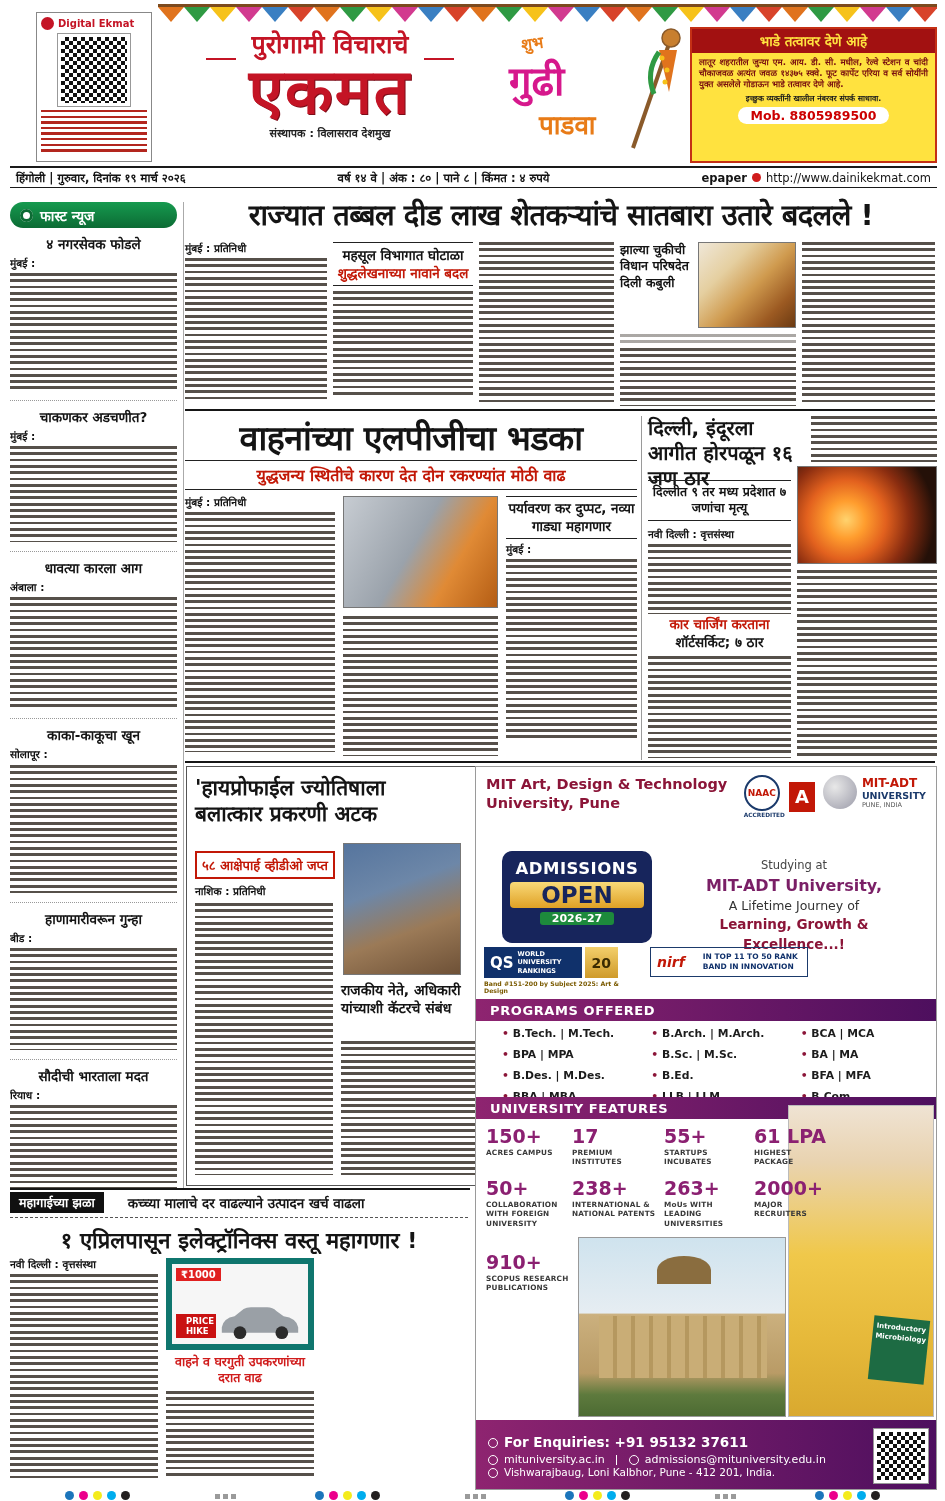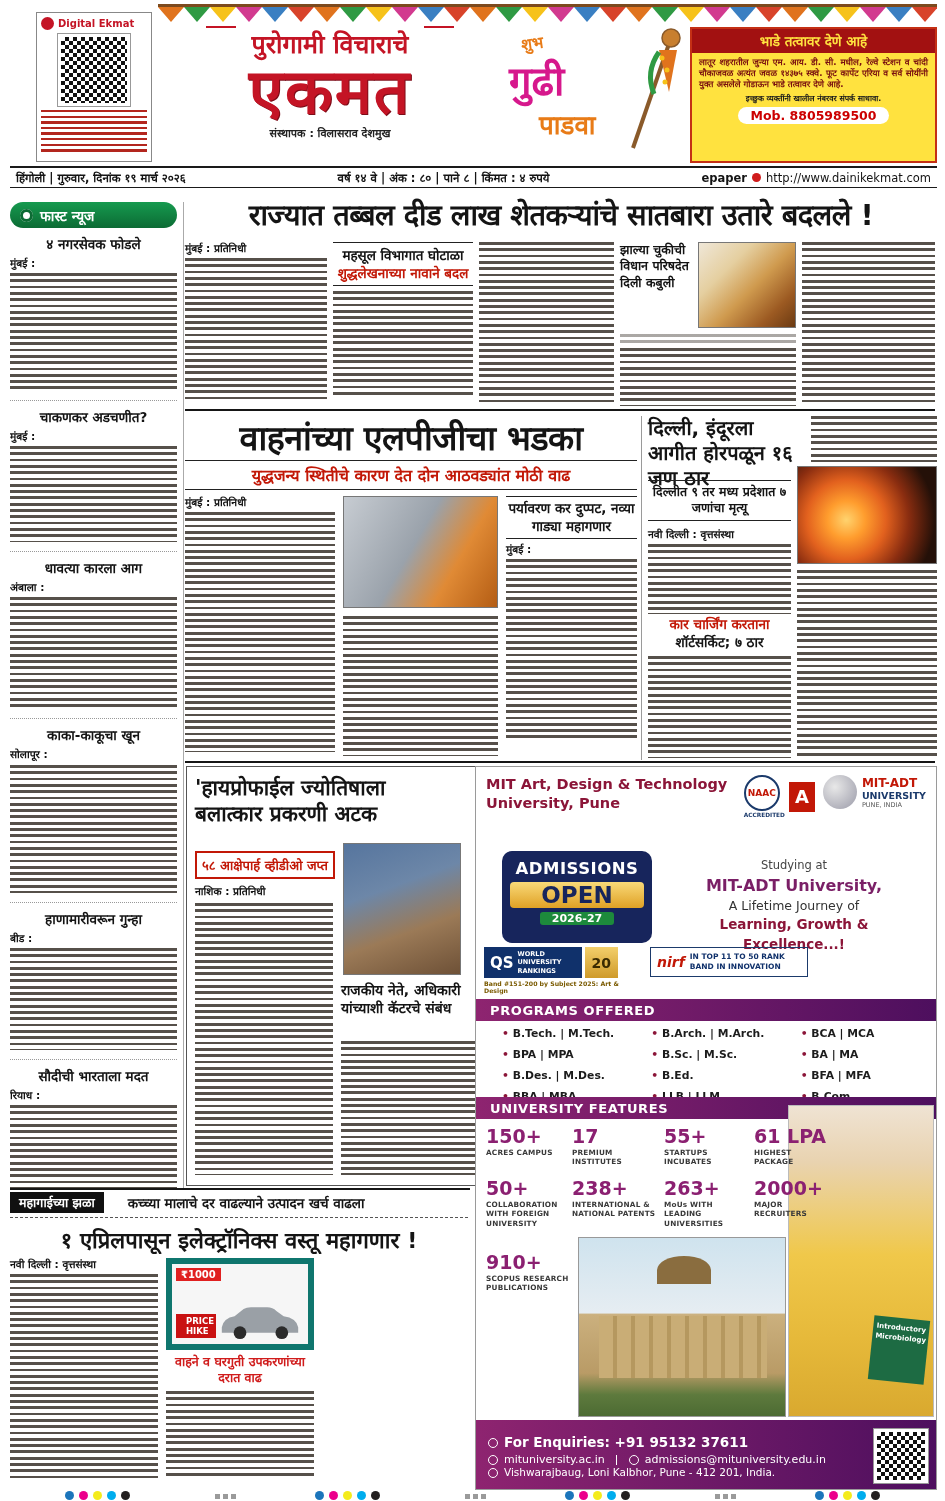--- a/index.html
+++ b/index.html
@@ -46,21 +46,21 @@
   <div class="abs" style="left:36px;top:12px;width:116px;height:150px;border:1px solid #888;padding:4px">
     <div style="display:flex;align-items:center;gap:4px">
       <span style="width:13px;height:13px;border-radius:50%;background:#c41425;display:inline-block"></span>
       <span style="color:#c41425;font-weight:700;font-size:10px">Digital Ekmat</span>
     </div>
     <div class="checker" style="width:72px;height:72px;margin:4px auto"></div>
     <div class="greek rd" style="height:44px"></div>
   </div>
 
   <div class="abs" style="left:160px;top:26px;width:340px">
-    <div style="display:flex;align-items:flex-start;justify-content:center;gap:16px">
+    <div style="display:flex;align-items:flex-end;justify-content:center;gap:16px">
       <span style="flex:0 0 30px;height:2px;background:#c41425"></span>
       <span style="color:#c41425;font-weight:800;font-size:25px" class="nowrap">पुरोगामी विचाराचे</span>
       <span style="flex:0 0 30px;height:2px;background:#c41425"></span>
     </div>
     <div class="ctr nowrap" style="color:#c41425;font-weight:800;font-size:62px;line-height:1.02;letter-spacing:2px;text-shadow:1px 1px 0 #7d0c18">एकमत</div>
     <div class="ctr" style="font-size:11px;color:#222;margin-top:2px;font-weight:700">संस्थापक : विलासराव देशमुख</div>
   </div>
 
   <div class="abs" style="left:505px;top:28px;width:178px;height:130px">
     <span class="abs" style="left:16px;top:4px;color:#e87b17;font-weight:700;font-size:16px;transform:rotate(-8deg)">शुभ</span>
@@ -151,21 +151,21 @@
     <div class="abs" style="left:0;top:0;width:74px;font-size:12.5px;font-weight:700;line-height:1.3">झाल्या चुकीची विधान परिषदेत दिली कबुली</div>
     <div class="abs photo" style="left:78px;top:0;width:98px;height:86px;background:linear-gradient(135deg,#efe7d8 0%,#e5cfa0 30%,#cf9a4e 55%,#9c5a22 80%,#6b3a12 100%)"></div>
     <div class="abs greek lt" style="left:0;top:92px;width:176px;height:10px"></div>
     <div class="abs greek" style="left:0;top:106px;width:176px;height:58px"></div>
   </div>
   <div class="abs greek" style="left:802px;top:242px;width:133px;height:162px"></div>
 
   <div class="abs rule-h" style="left:185px;top:409px;width:750px;height:2px"></div>
 
   <div class="abs ctr nowrap" style="left:185px;top:414px;width:452px;font-size:34px;font-weight:800;letter-spacing:-0.5px;overflow:hidden">वाहनांच्या एलपीजीचा भडका</div>
-  <div class="abs box-sub nowrap" style="left:185px;top:460px;width:452px;color:#c21807;font-size:16px;overflow:hidden">युद्धजन्य स्थितीचे कारण देत दोन आठवड्यांत मोठी वाढ</div>
+  <div class="abs box-sub nowrap" style="left:185px;top:460px;width:452px;color:#c21807;font-size:16px;overflow:hidden">युद्धजन्य स्थितीचे कारण देत दोन रकरण्यांत मोठी वाढ</div>
 
   <div class="abs" style="left:185px;top:496px;width:150px;height:262px">
     <span class="dl">मुंबई : प्रतिनिधी</span>
     <div class="greek" style="height:240px"></div>
   </div>
   <div class="abs" style="left:343px;top:496px;width:155px;height:262px">
     <div class="photo" style="width:155px;height:112px;background:linear-gradient(120deg,#c7ccd2 0%,#9aa2ab 45%,#e08a35 70%,#b45d14 100%)"></div>
     <div class="greek" style="height:140px;margin-top:8px"></div>
   </div>
   <div class="abs" style="left:506px;top:496px;width:131px;height:262px">
@@ -273,21 +273,21 @@
       <div style="width:158px">
         <div style="display:flex;gap:3px;align-items:stretch">
           <div style="background:#10316b;color:#fff;display:flex;align-items:center;gap:4px;padding:3px 6px">
             <span style="font-weight:800;font-size:15px">QS</span>
             <span style="font-size:6.5px;font-weight:700;width:58px;line-height:1.3">WORLD UNIVERSITY RANKINGS</span>
           </div>
           <div style="background:linear-gradient(180deg,#f3cf6b,#cf9a2a);color:#3a2a00;font-weight:800;font-size:14px;display:flex;align-items:center;padding:0 7px">20</div>
         </div>
         <div style="font-size:6.2px;color:#7a5a00;font-weight:700;margin-top:2px">Band #151-200 by Subject 2025: Art &amp; Design</div>
       </div>
-      <div style="width:158px;border:1px solid #1b3a6b;display:flex;align-items:center;gap:5px;padding:4px 6px">
+      <div style="width:158px;border:1px solid #1b3a6b;display:flex;align-items:center;gap:18px;padding:4px 6px">
         <span style="color:#c21807;font-weight:800;font-size:14px;font-style:italic">nirf</span>
         <span style="color:#10316b;font-weight:800;font-size:7.5px;line-height:1.35">IN TOP 11 TO 50 RANK BAND IN INNOVATION</span>
       </div>
     </div>
 
     <div class="abs pband" style="left:0;top:232px;width:462px;height:22px">PROGRAMS OFFERED</div>
     <div class="abs" style="left:26px;top:260px;width:444px;display:grid;grid-template-columns:repeat(3,1fr);row-gap:8px;column-gap:4px">
       <span class="prog">B.Tech. | M.Tech.</span>
       <span class="prog">B.Arch. | M.Arch.</span>
       <span class="prog">BCA | MCA</span>

